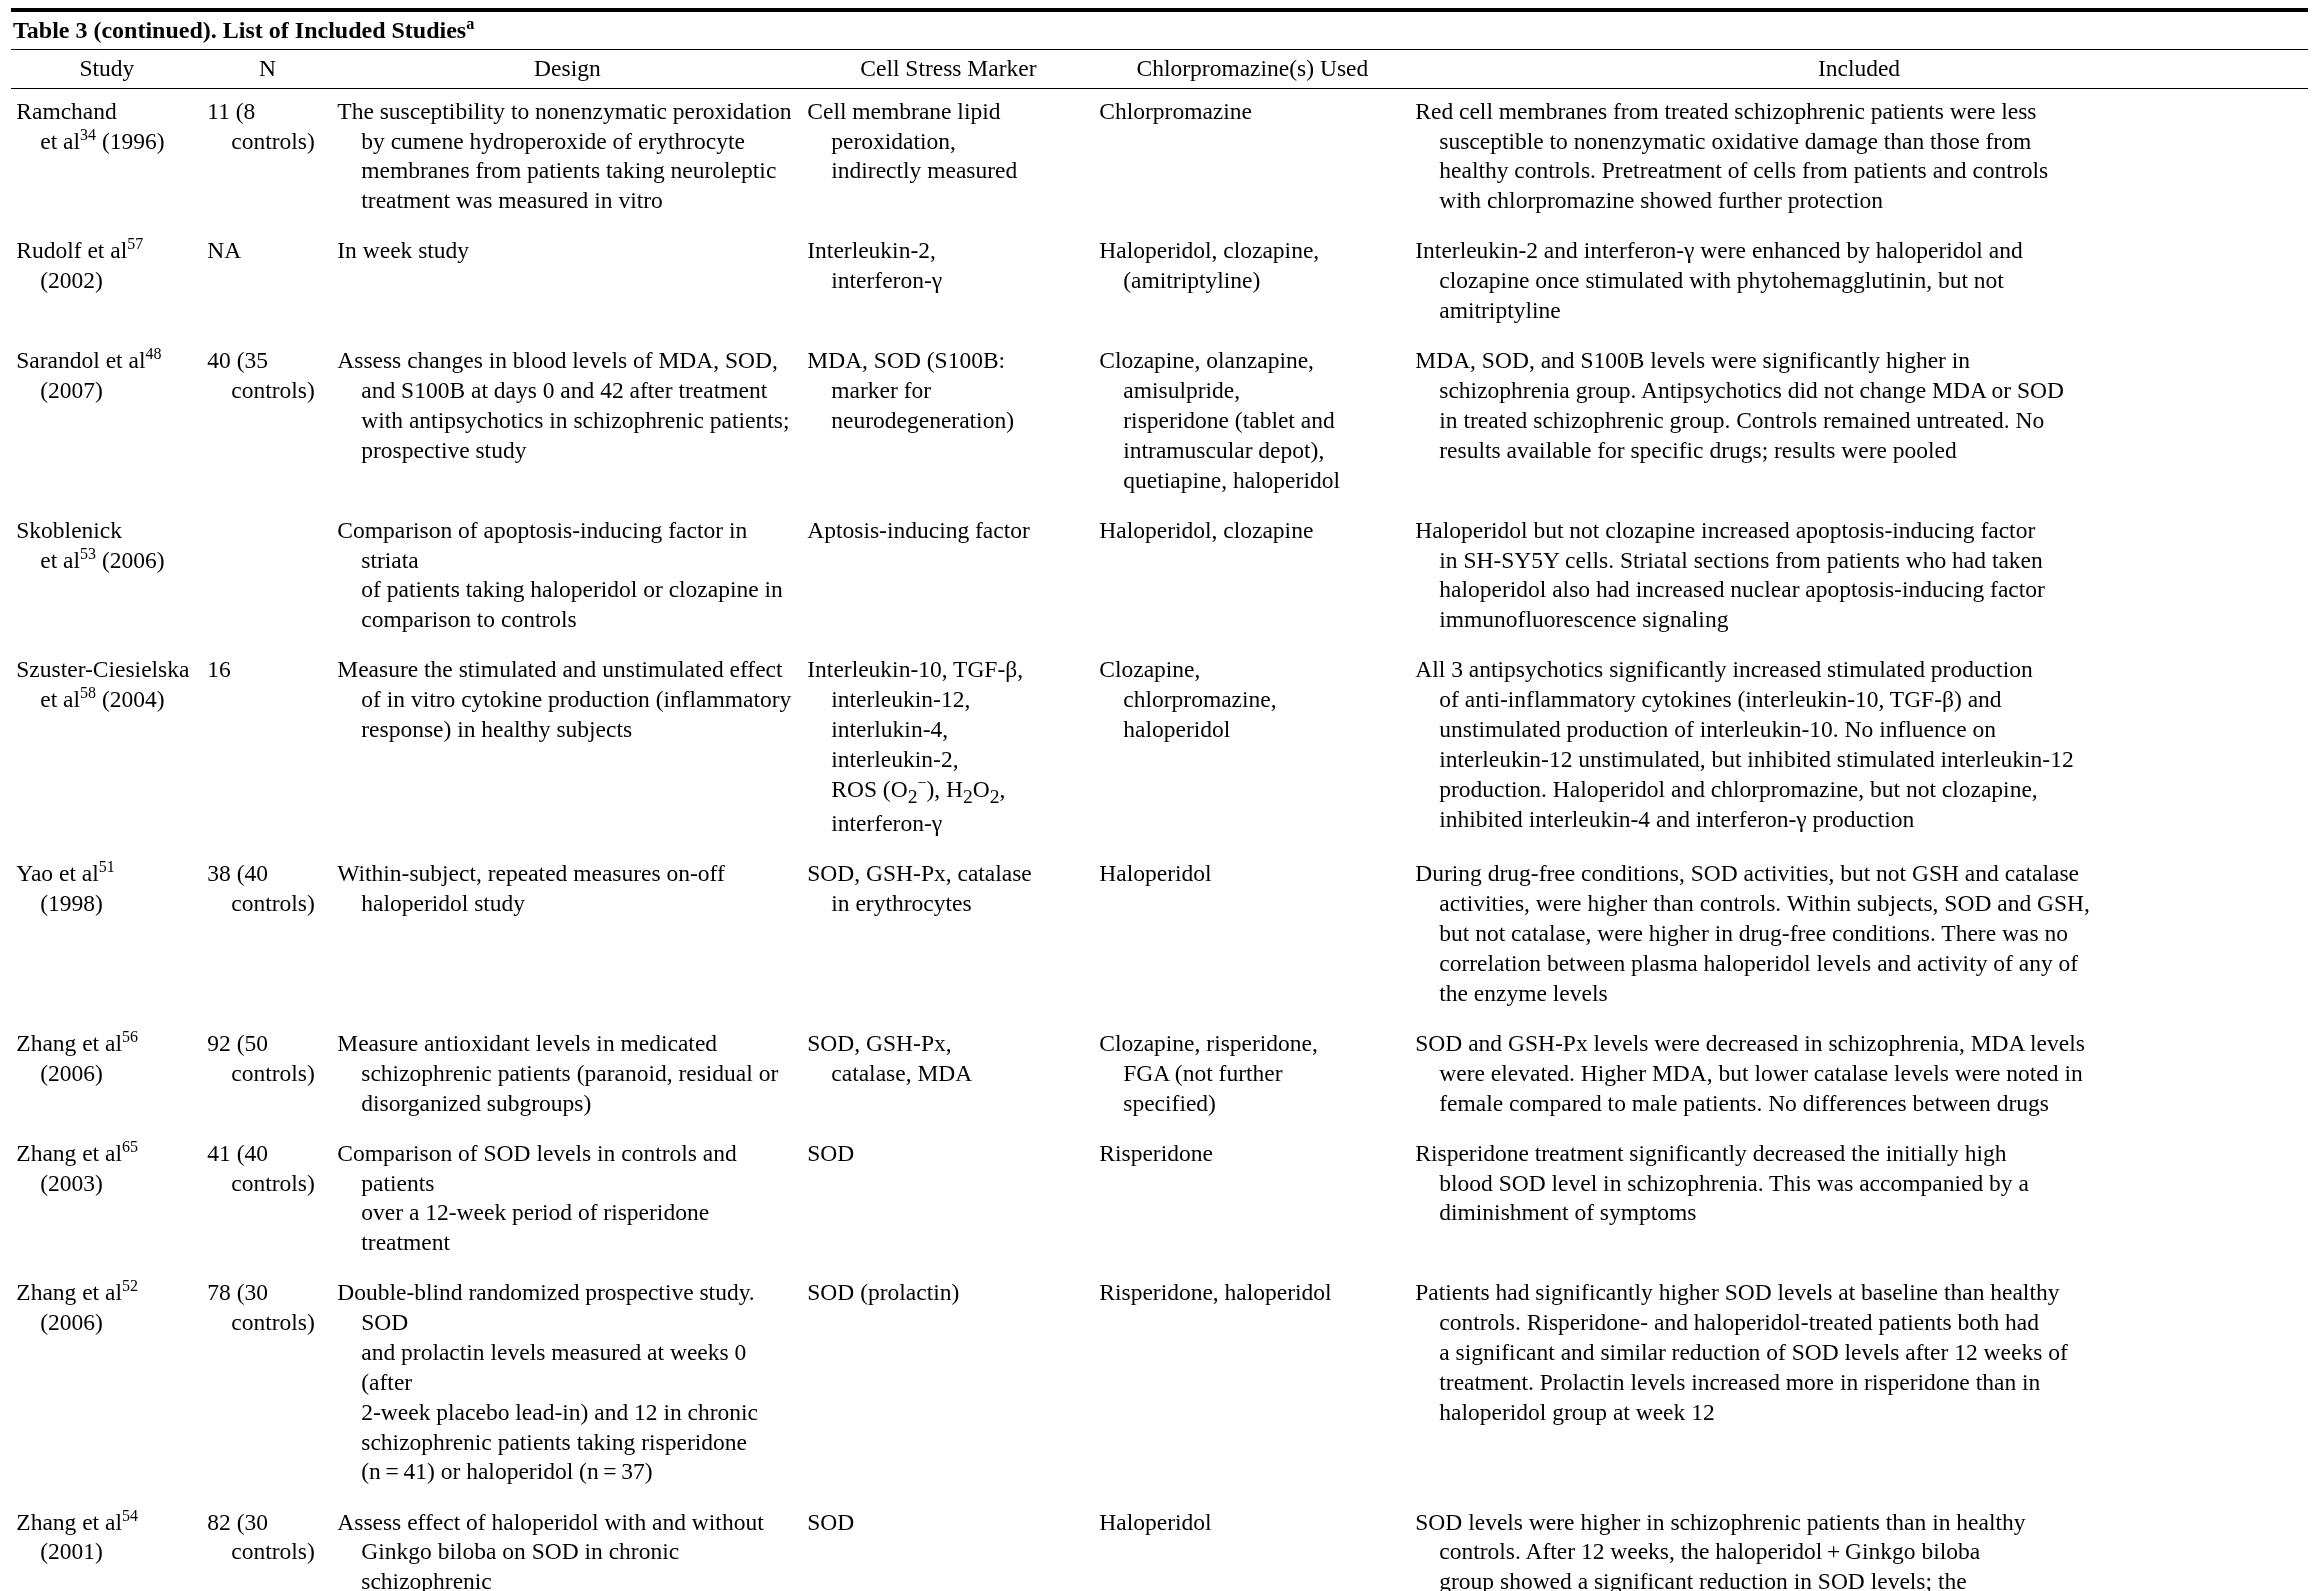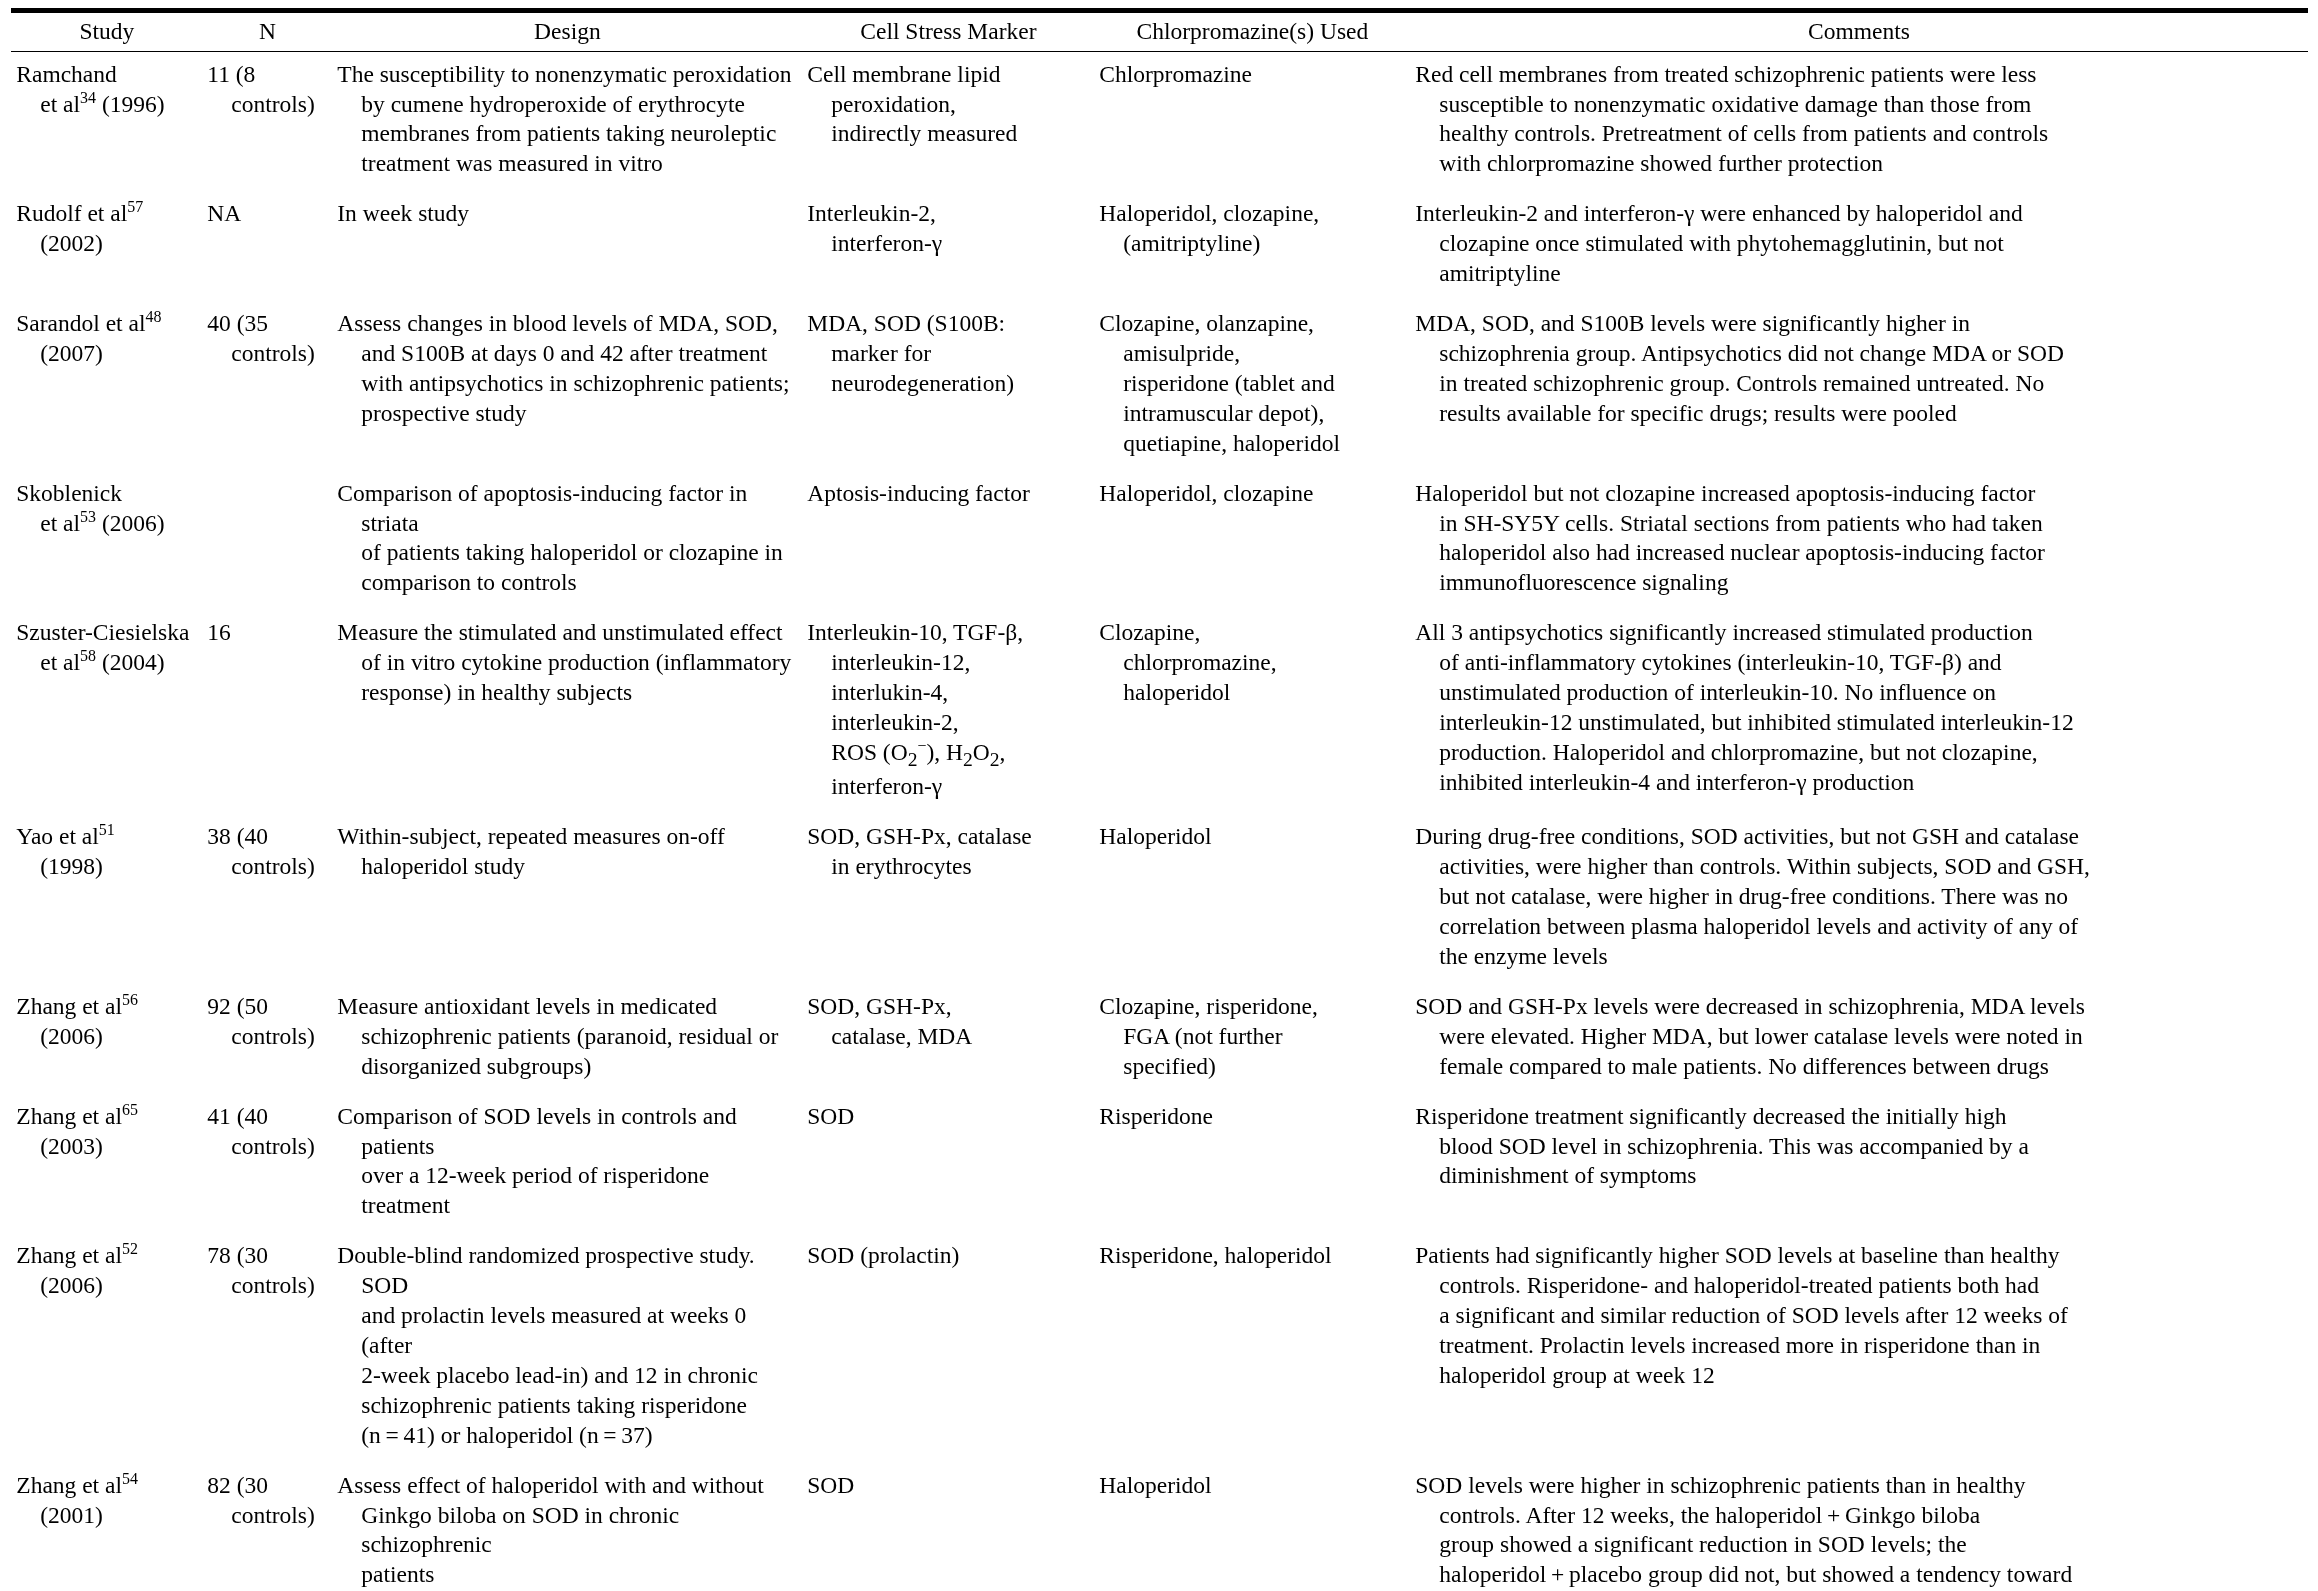--- a/index.html
+++ b/index.html
@@ -76,38 +76,41 @@
     line-height: 0;
   }
 </style>
 </head>
 <body>
 
 <div class="page">
 
   <div class="rule-top"></div>
 
+  <div class="table-title">
+    <span>Table 3 (continued). List of Included Studies</span><sup>a</sup>
+  </div>
 
   <table class="studies">
     <colgroup>
       <col class="col-study">
       <col class="col-n">
       <col class="col-design">
       <col class="col-marker">
       <col class="col-anti">
       <col class="col-comments">
     </colgroup>
     <thead>
       <tr class="hdr-row hdr-row-topline">
         <th class="left">Study</th>
         <th>N</th>
         <th>Design</th>
         <th>Cell Stress Marker</th>
         <th>Chlorpromazine(s) Used</th>
-        <th>Comments</th>
+        <th>Included</th>
       </tr>
     </thead>
     <tbody>
         <tr>
           <td>
             <span class="cell-indent hang">Ramchand<br>et al<sup>34</sup> (1996)</span>
           </td>
           <td>
             <span class="cell-indent hang">11 (8<br>controls)</span>
           </td>

